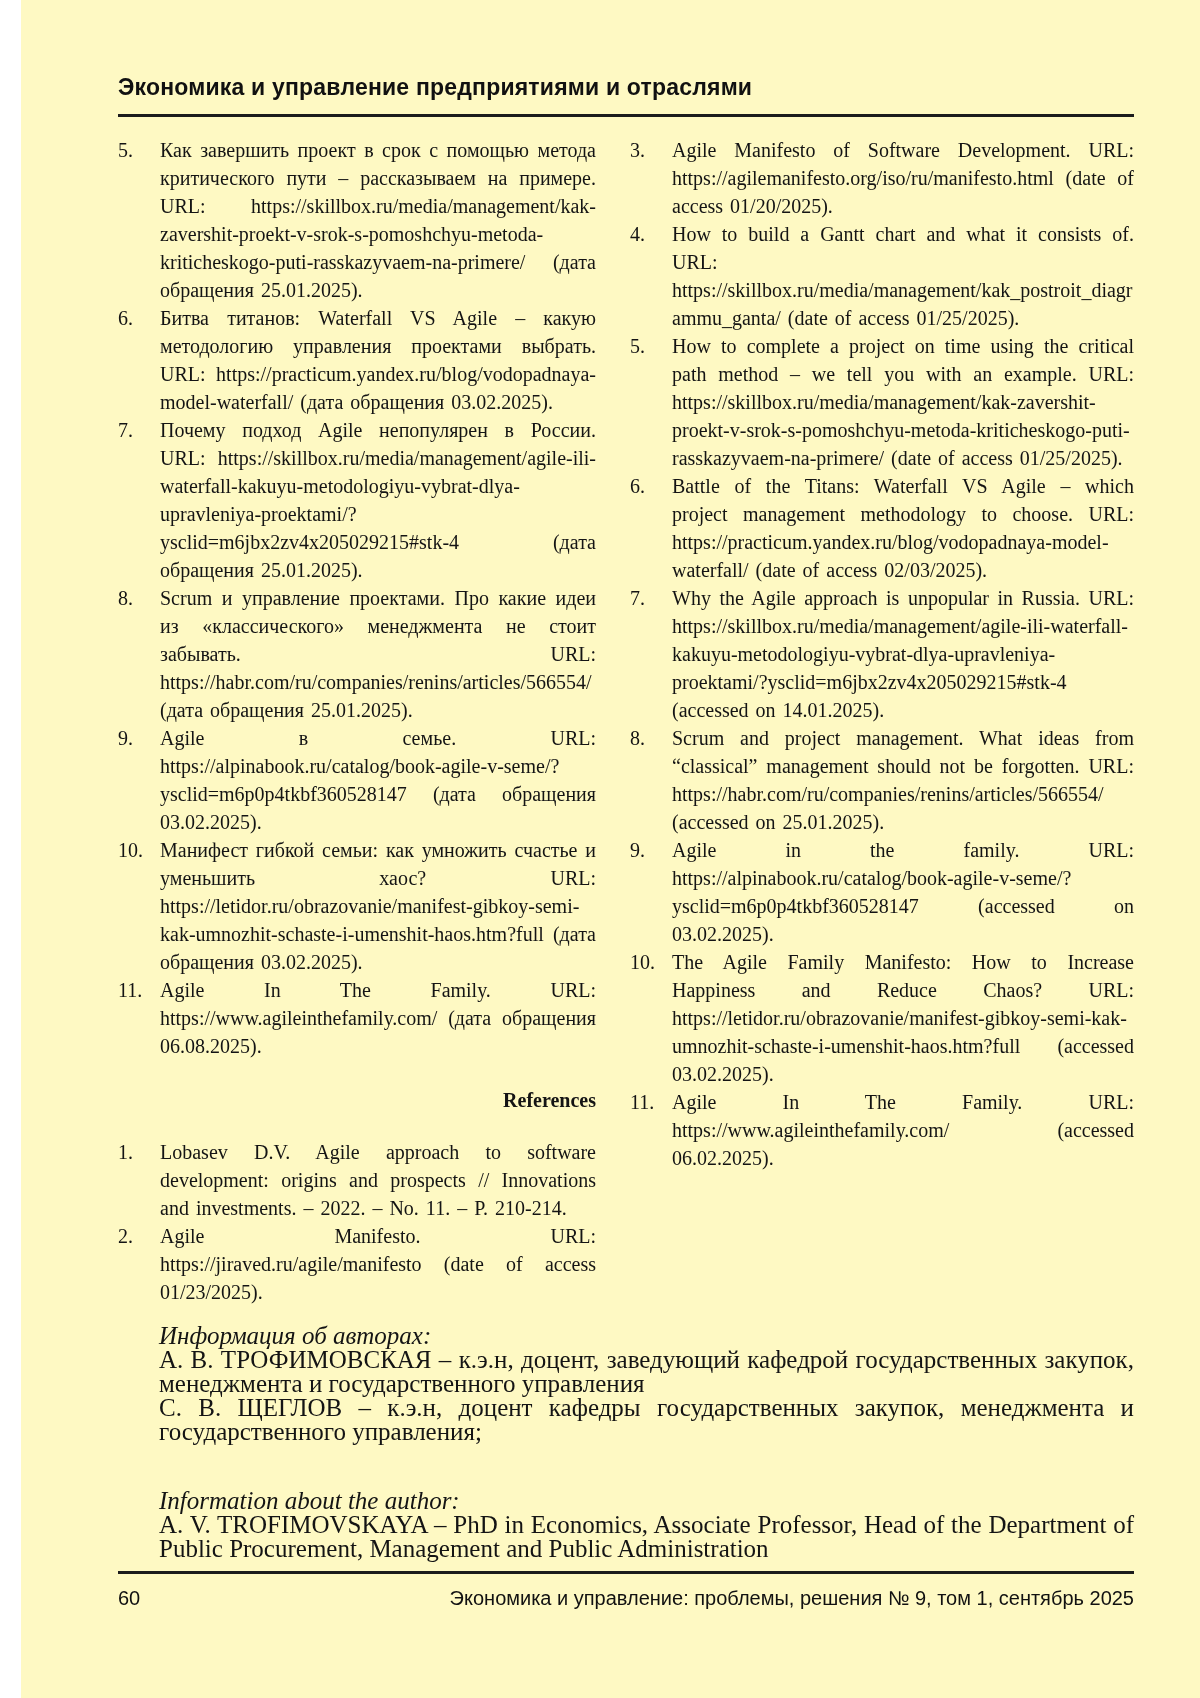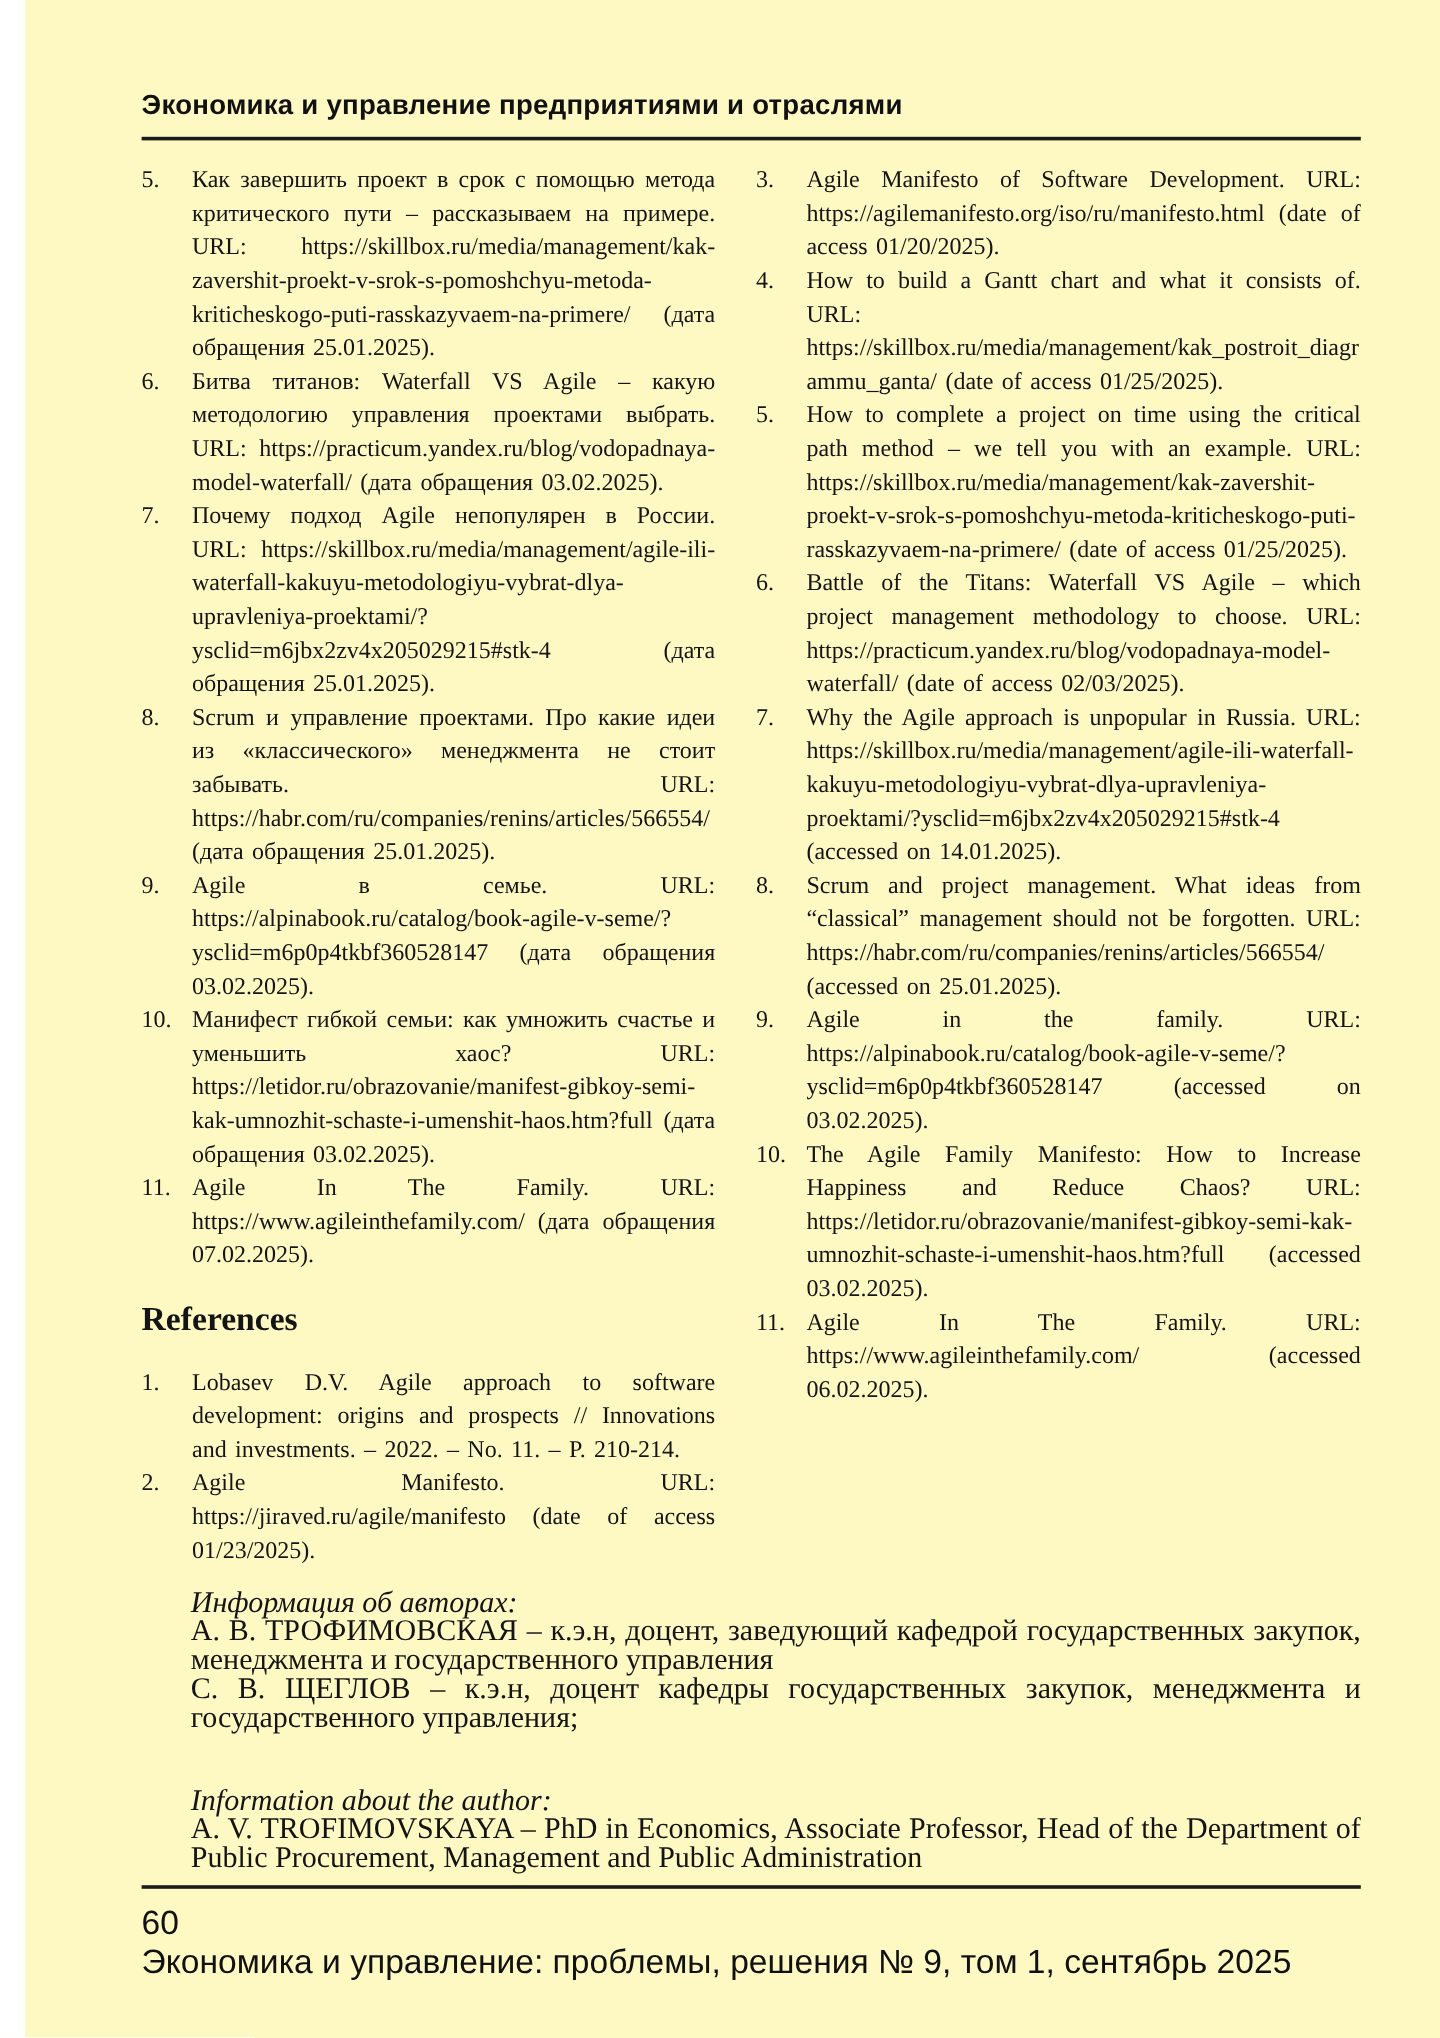--- a/index.html
+++ b/index.html
@@ -36,23 +36,23 @@
     display: flex;
     font-size: 20px;
     line-height: 28px;
     text-align: justify;
   }
   .ref-num { flex: 0 0 42px; text-align: left; }
   .ref-text { flex: 1; overflow-wrap: anywhere; word-spacing: 2px; }
 
   .refs-heading {
     margin: 26px 0 24px 0;
-    font-size: 28px;
+    font-size: 20px;
     font-weight: bold;
-    text-align: left;
+    text-align: right;
     line-height: 28px;
   }
 
   
   .authors {
     margin-top: 18px;
     padding-left: 41px;
     font-size: 25px;
     line-height: 24px;
     text-align: justify;
@@ -67,23 +67,22 @@
     left: 97px;
     right: 87px;
     top: 1571px;
   }
   .footer-row {
     margin-top: 13px;
     display: flex;
     justify-content: space-between;
     align-items: baseline;
     font-family: "Liberation Sans", sans-serif;
-    font-size: 28px;
+    font-size: 20px;
     color: #111;
-    flex-direction: column;
   }
   .journal-line { text-align: left; }
 </style>
 </head>
 <body>
 
 <div class="page">
 
   <header>
     <div class="running-head">Экономика и управление предприятиями и отраслями</div>
@@ -120,21 +119,21 @@
             <span class="ref-text">Agile в семье. URL: https://alpinabook.ru/catalog/book-agile-v-seme/?ysclid=m6p0p4tkbf360528147 (дата обращения 03.02.2025).</span>
           </li>
 
           <li class="ref-item">
             <span class="ref-num">10.</span>
             <span class="ref-text">Манифест гибкой семьи: как умножить счастье и уменьшить хаос? URL: https://letidor.ru/obrazovanie/manifest-gibkoy-semi-kak-umnozhit-schaste-i-umenshit-haos.htm?full (дата обращения 03.02.2025).</span>
           </li>
 
           <li class="ref-item">
             <span class="ref-num">11.</span>
-            <span class="ref-text">Agile In The Family. URL: https://www.agileinthefamily.com/ (дата обращения 07.02.2025).</span>
+            <span class="ref-text">Agile In The Family. URL: https://www.agileinthefamily.com/ (дата обращения 06.08.2025).</span>
           </li>
         </ol>
 
       <h2 class="refs-heading">References</h2>
 
       <ol class="ref-list">
 
           <li class="ref-item">
             <span class="ref-num">1.</span>
             <span class="ref-text">Lobasev D.V. Agile approach to software development: origins and prospects // Innovations and investments. – 2022. – No. 11. – P. 210-214.</span>

